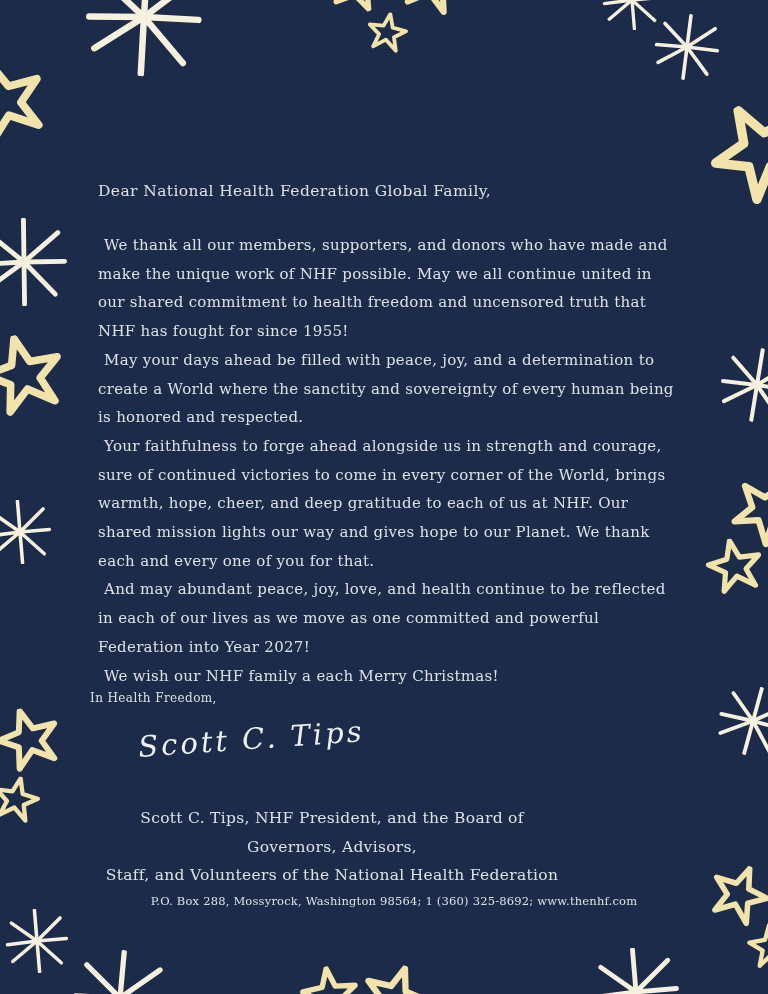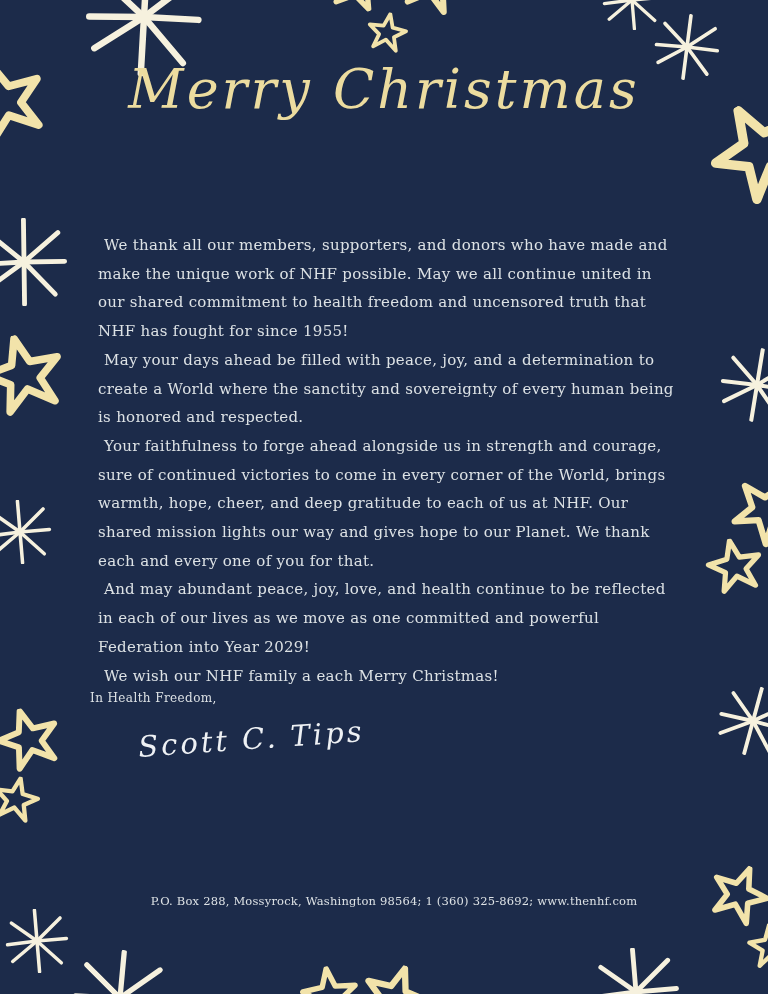--- a/index.html
+++ b/index.html
@@ -159,31 +159,35 @@
   <svg class="deco sparkle" style="left:592px;top:948px;width:88px;height:88px">
       <use href="#sym-sparkle"></use>
     </svg>
   <svg class="deco star" style="left:708px;top:864px;width:62px;height:62px;transform:rotate(22deg)">
       <use href="#sym-star"></use>
     </svg>
   <svg class="deco star" style="left:747px;top:923px;width:48px;height:48px;transform:rotate(-5deg)">
       <use href="#sym-star"></use>
     </svg>
 
-  <div class="title">Merry Christmas</div>
 
+  <div class="salutation">Dear National Health Federation Global Family,</div>
 
   <div class="body-text">
     <p>We thank all our members, supporters, and donors who have made and make the unique work of NHF possible. May we all continue united in our shared commitment to health freedom and uncensored truth that NHF has fought for since 1955!</p>
     <p>May your days ahead be filled with peace, joy, and a determination to create a World where the sanctity and sovereignty of every human being is honored and respected.</p>
     <p>Your faithfulness to forge ahead alongside us in strength and courage, sure of continued victories to come in every corner of the World, brings warmth, hope, cheer, and deep gratitude to each of us at NHF. Our shared mission lights our way and gives hope to our Planet. We thank each and every one of you for that.</p>
-    <p>And may abundant peace, joy, love, and health continue to be reflected in each of our lives as we move as one committed and powerful Federation into Year 2029!</p>
+    <p>And may abundant peace, joy, love, and health continue to be reflected in each of our lives as we move as one committed and powerful Federation into Year 2027!</p>
     <p>We wish our NHF family a each Merry Christmas!</p>
   </div>
 
   <div class="closing">In Health Freedom,</div>
 
   <div class="signature">Scott C. Tips</div>
 
+  <div class="credits">
+    <div>Scott C. Tips, NHF President, and the Board of Governors, Advisors,</div>
+    <div>Staff, and Volunteers of the National Health Federation</div>
+  </div>
 
   <div class="footer">P.O. Box 288, Mossyrock, Washington 98564; 1 (360) 325-8692; www.thenhf.com</div>
 
 </div>
 
 </body></html>

